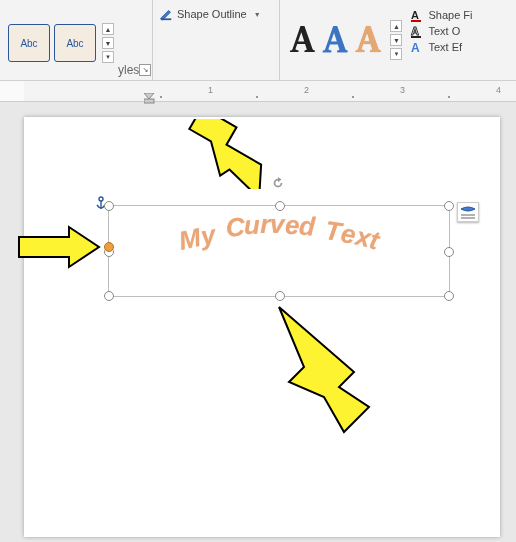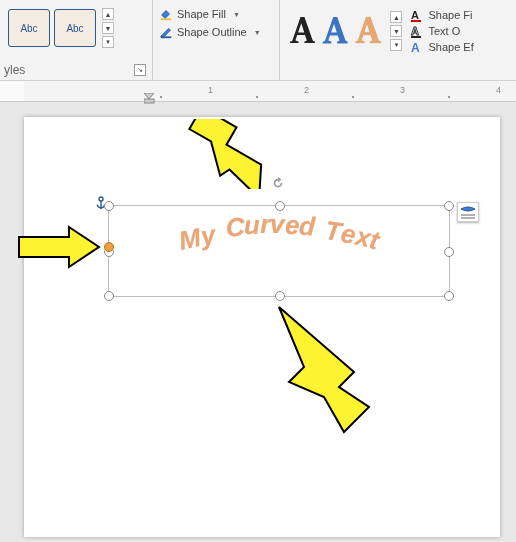--- a/index.html
+++ b/index.html
@@ -14,21 +14,20 @@
   }
   .ribbon {
     display: flex;
     background: #f3f3f3;
     border-bottom: 1px solid #d0d0d0;
     height: 80px;
   }
   .ribbon-group {
     border-right: 1px solid #d0d0d0;
     display: flex;
-    flex-direction: column;
     padding: 2px 4px;
     justify-content: space-between;
   }
   .ribbon-group-title {
     font-size: 12px;
     color: #666;
     text-align: center;
     padding-bottom: 1px;
   }
   .shape-styles-items {
@@ -266,28 +265,20 @@
         <div class="expand-btn">▾</div>
       </div>
     </div>
     <div style="display:flex;justify-content:space-between;align-items:flex-end;">
       <span class="ribbon-group-title">yles</span>
       <div class="dlg-launcher">↘</div>
     </div>
   </div>
 
   <div class="shape-tools ribbon-group" style="width:118px;">
-    <div class="shape-tool-item">
-      <svg viewBox="0 0 16 16">
-          <path d="M3 9 L8 4 L12 8 L7 13 Z" fill="#3b7dd8" stroke="#2a579a"></path>
-          <rect x="2" y="13" width="12" height="2" fill="#e6c040"></rect>
-        </svg>
-      <span>Shape Fill</span>
-        <span class="dropdown-arrow">▼</span>
-    </div>
     <div class="shape-tool-item">
       <svg viewBox="0 0 16 16">
           <path d="M2 13 L11 4 L13 6 L4 15 Z" fill="#3b7dd8" stroke="#2a579a"></path>
           <rect x="2" y="13" width="12" height="2" fill="#2a579a"></rect>
         </svg>
       <span>Shape Outline</span>
         <span class="dropdown-arrow">▼</span>
     </div>
   </div>
 
@@ -315,21 +306,21 @@
           <svg width="14" height="14">
               <text x="1" y="11" font-size="11" font-weight="bold" fill="none" stroke="#222" stroke-width="0.8">A</text>
               <rect x="1" y="12" width="10" height="2" fill="#222"></rect>
             </svg>
           <span>Text O</span>
         </div>
         <div class="wordart-tool-item">
           <svg width="14" height="14">
               <text x="1" y="12" font-size="12" font-weight="bold" fill="#3b7dd8">A</text>
             </svg>
-          <span>Shape Ef</span>
+          <span>Text Ef</span>
         </div>
       </div>
     </div>
   </div>
 </div>
 
 <div class="workspace">
   <div class="ruler">
     <div class="ruler-inner">
       <span class="ruler-num" style="left:184px;">1</span>

